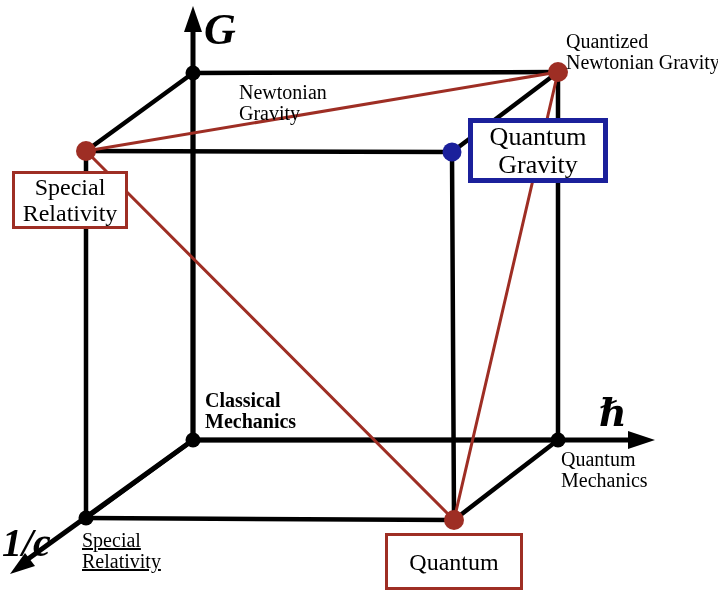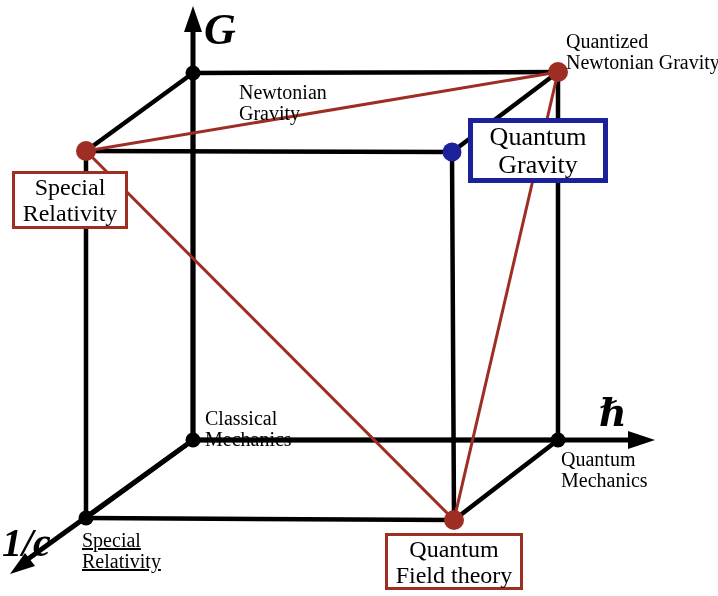--- a/index.html
+++ b/index.html
@@ -86,21 +86,21 @@
   <div class="axis-label inv-c">1/c</div>
 
   <div class="corner-label" style="left:199px; top:82px;margin-left:40px;">
     <span>Newtonian</span>
     <span>Gravity</span>
   </div>
   <div class="corner-label" style="left:566px; top:31px;">
     <span>Quantized</span>
     <span>Newtonian Gravity</span>
   </div>
-  <div class="corner-label" style="left:205px; top:408px;">
+  <div class="corner-label" style="left:205px; top:390px;font-weight:bold;">
     <span>Classical</span>
     <span>Mechanics</span>
   </div>
   <div class="corner-label" style="left:561px; top:449px;">
     <span>Quantum</span>
     <span>Mechanics</span>
   </div>
   <div class="corner-label" style="left:82px; top:530px;text-decoration:underline;">
     <span>Special</span>
     <span>Relativity</span>
@@ -109,16 +109,15 @@
   <div class="tbox gr">
     <span>Special</span>
     <span>Relativity</span>
   </div>
   <div class="tbox qg">
     <span>Quantum</span>
     <span>Gravity</span>
   </div>
   <div class="tbox qft">
     <span>Quantum</span>
-    <span>Field theory</span>
   </div>
 
 </div>
 
 </body></html>

